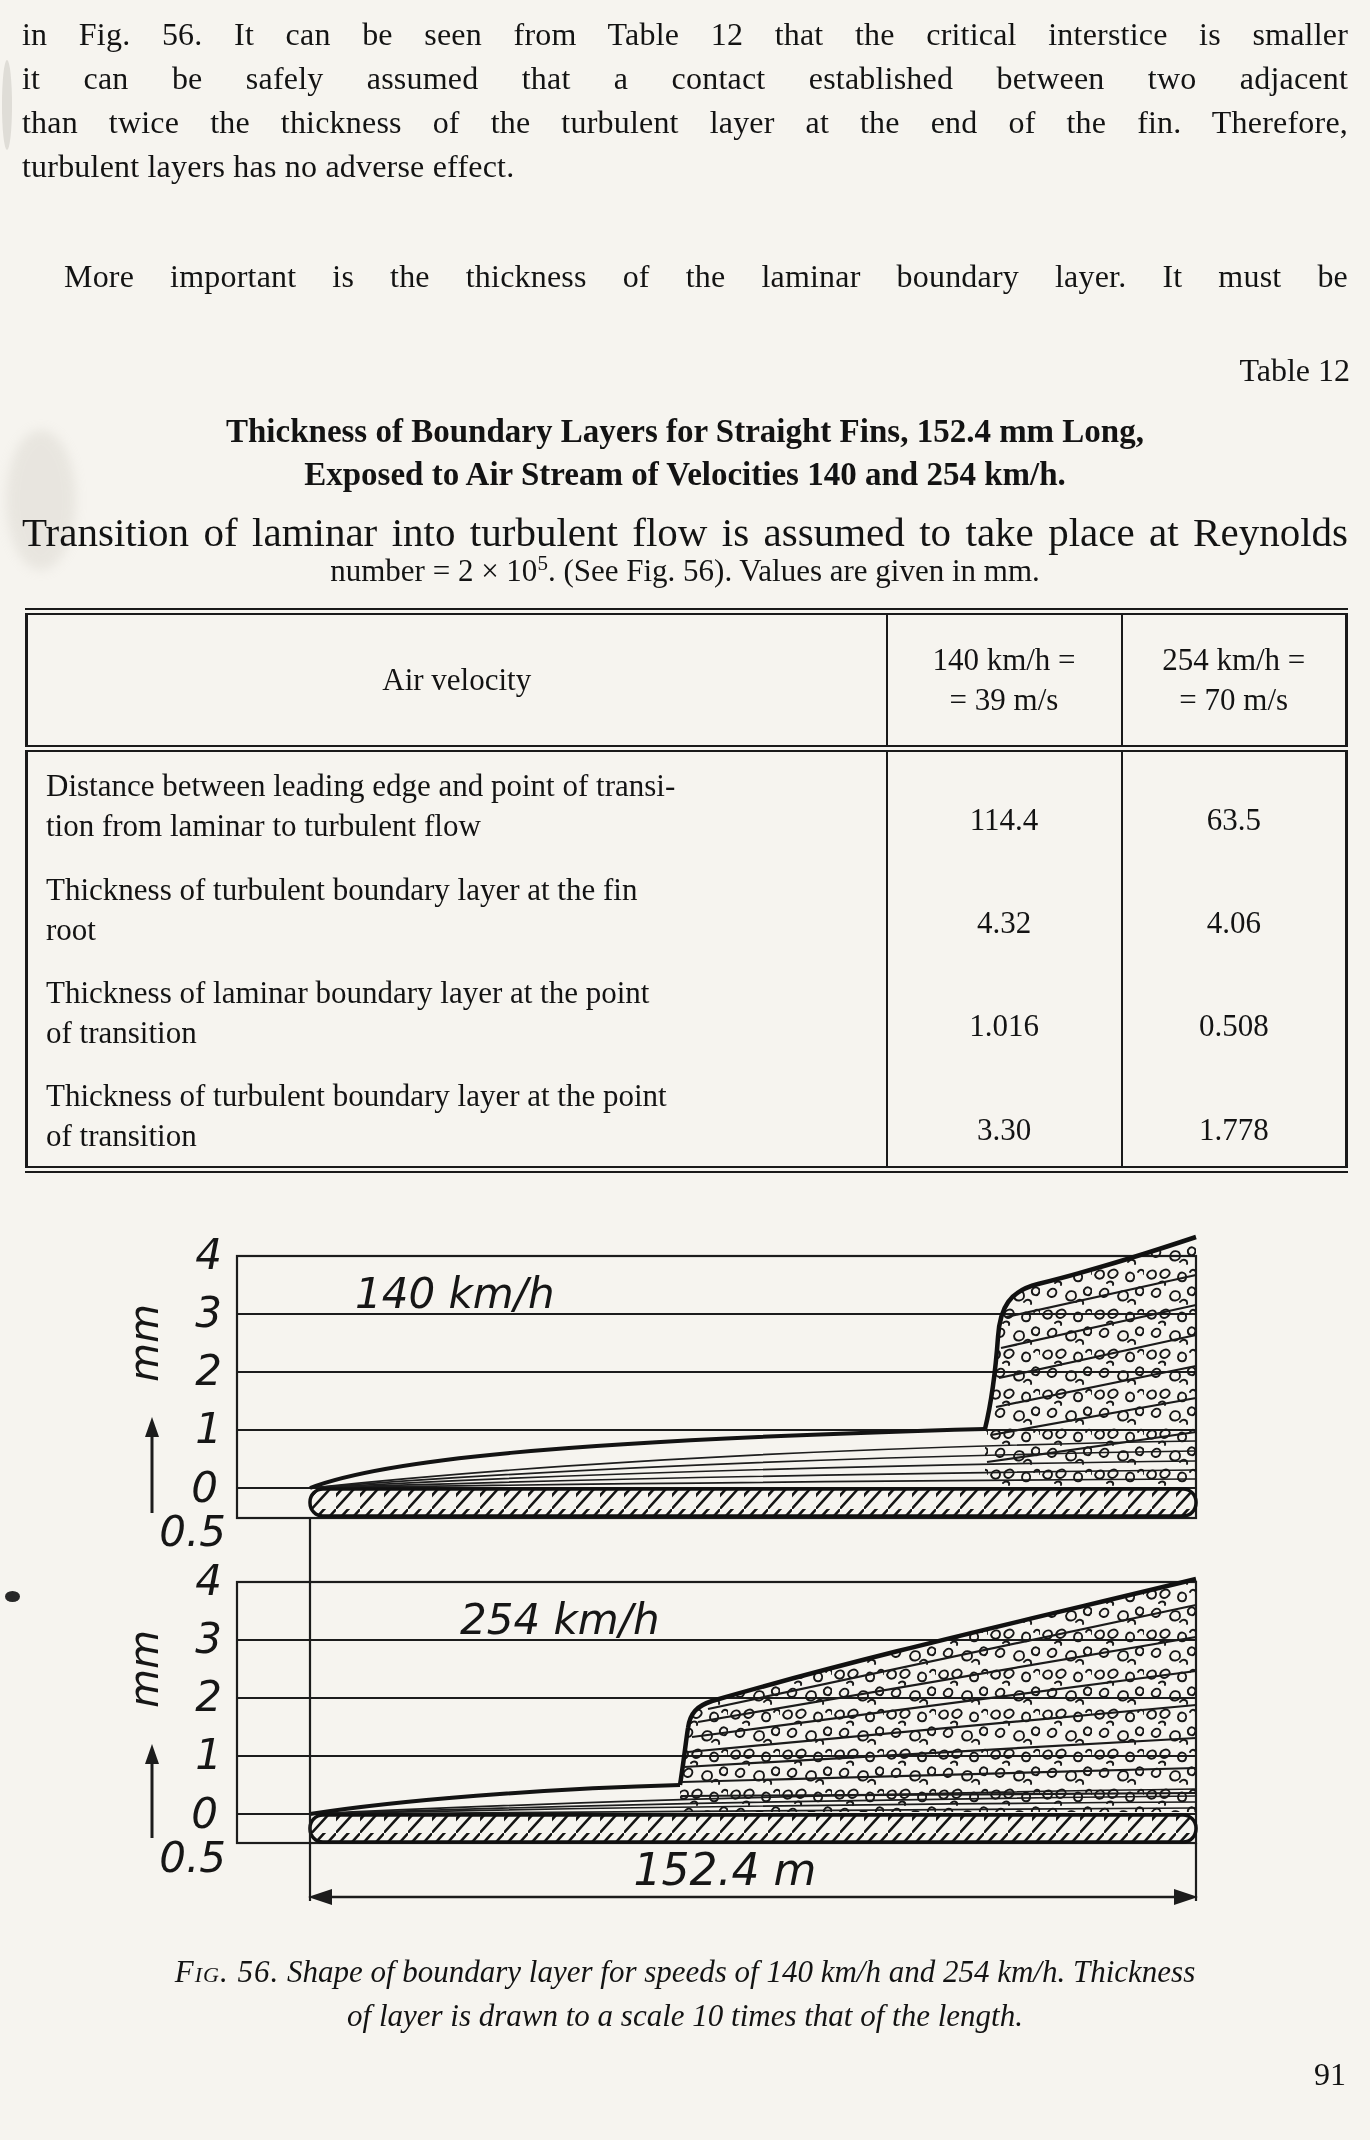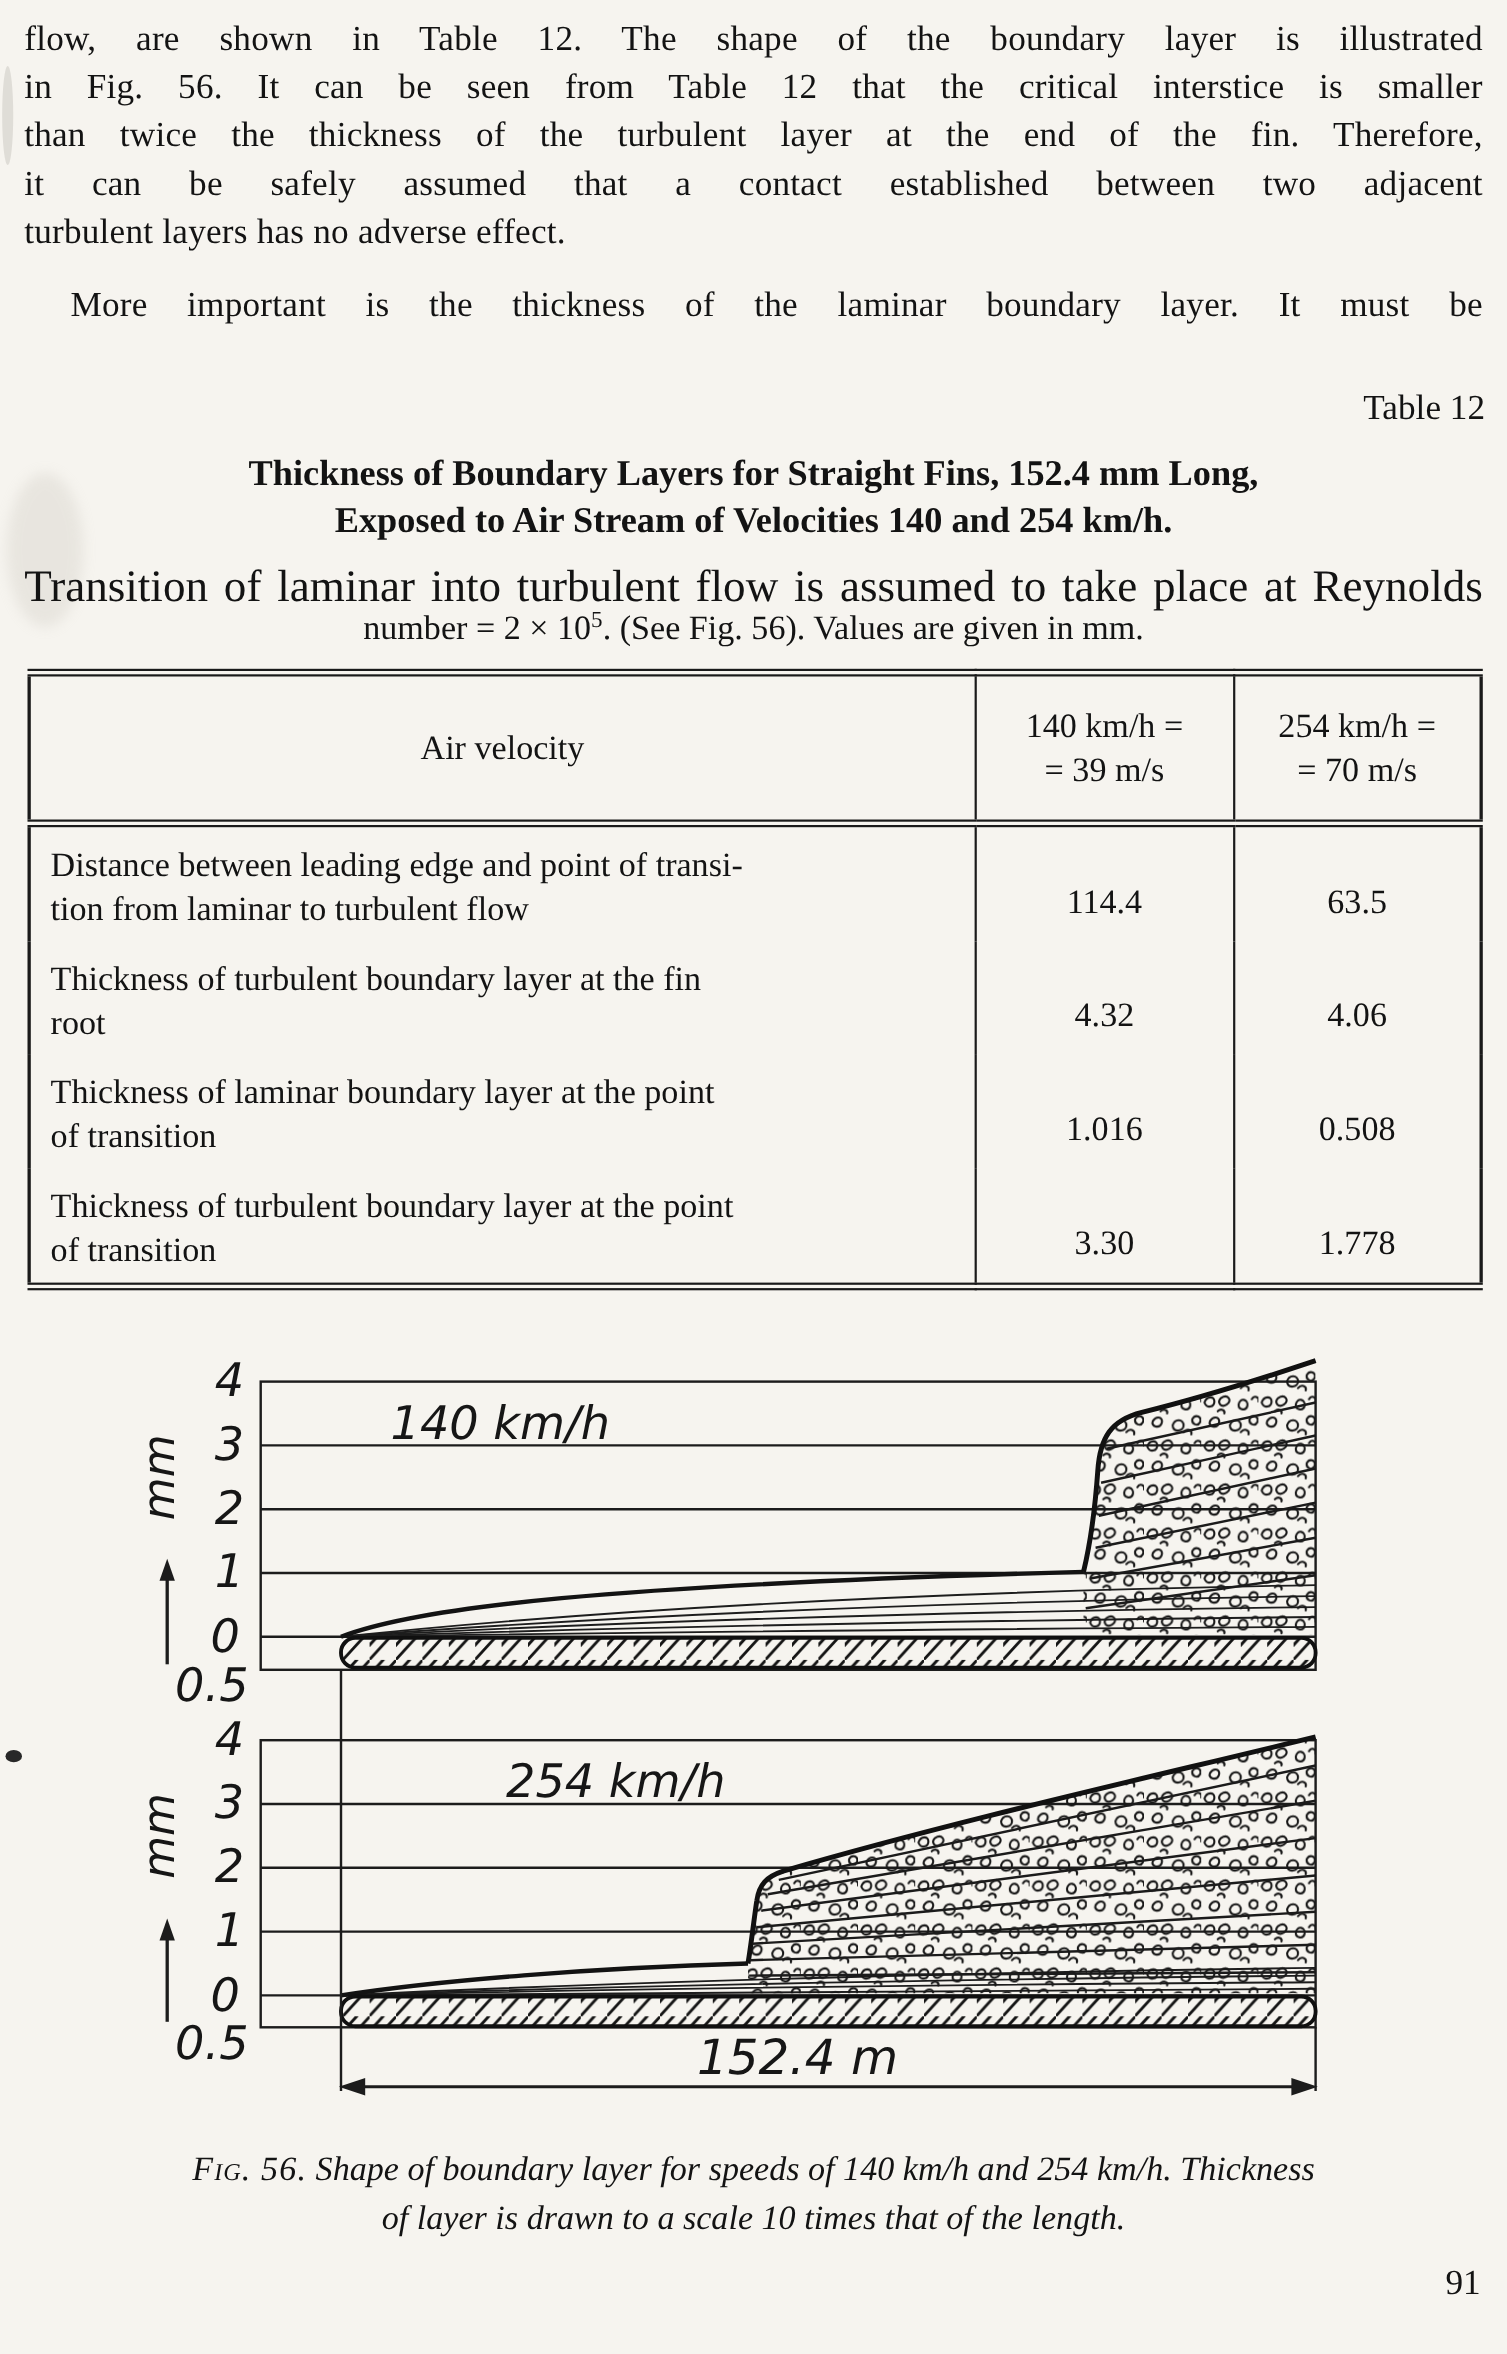--- a/index.html
+++ b/index.html
@@ -41,24 +41,23 @@
   svg text{font-family:"DejaVu Sans", sans-serif;font-style:italic;fill:#161616;}
 </style>
 </head>
 <body>
 
 <div class="page-noise" style="left:2px;top:60px;width:10px;height:90px;background:#9a968e;opacity:.25;"></div>
 <div class="page-noise" style="left:6px;top:430px;width:70px;height:140px;background:#b9b4a9;opacity:.22;filter:blur(6px);"></div>
 <div class="page-noise" style="left:5px;top:1591px;width:15px;height:11px;background:#1c1c1c;opacity:.95;"></div>
 
 <div class="txt" style="top:12px;">
-  <div class="jline">flow, are shown in Table 12. The shape of the boundary layer is illustrated</div>
   <div class="jline">in Fig. 56. It can be seen from Table 12 that the critical interstice is smaller</div>
+  <div class="jline">it can be safely assumed that a contact established between two adjacent</div>
   <div class="jline">than twice the thickness of the turbulent layer at the end of the fin. Therefore,</div>
-  <div class="jline">it can be safely assumed that a contact established between two adjacent</div>
   <div class="jline last">turbulent layers has no adverse effect.</div>
 </div>
 <div class="txt jline indent" style="top:254px;">More important is the thickness of the laminar boundary layer. It must be</div>
 
 <div class="table-tag">Table 12</div>
 <div class="tbl-title" style="top:410px;">Thickness of Boundary Layers for Straight Fins, 152.4 mm Long,</div>
 <div class="tbl-title" style="top:453px;">Exposed to Air Stream of Velocities 140 and 254 km/h.</div>
 <div class="tbl-note1" style="top:508px;">Transition of laminar into turbulent flow is assumed to take place at Reynolds</div>
 <div class="tbl-note2" style="top:551px;"><span>number = 2 × 10</span><sup>5</sup><span>. (See Fig. 56). Values are given in mm.</span></div>
 

